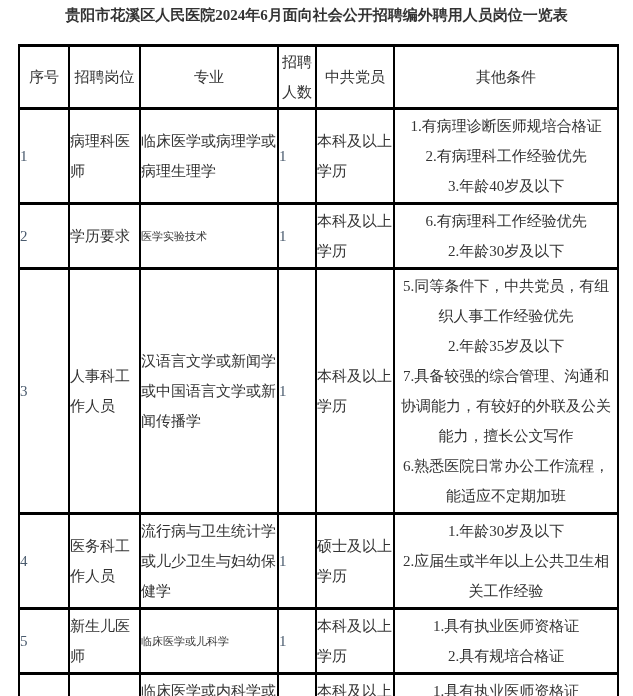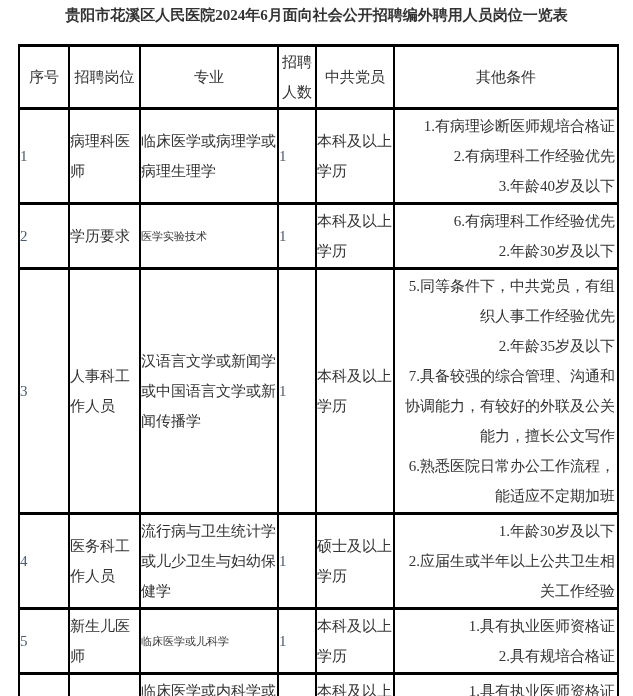--- a/index.html
+++ b/index.html
@@ -27,21 +27,21 @@
   th,td{
     border:2px solid var(--border);
     border-top-width:3px;border-bottom-width:3px;
     font-size:15px;font-weight:normal;
     vertical-align:middle;
     line-height:30px;padding:0;
     word-break:break-all;overflow-wrap:anywhere;
   }
   thead th{height:60px;}
   td.c-cond{
-    text-align:right;padding:1px 2px;
+    text-align:center;padding:1px 2px;
   }
   .condition-line{line-height:30px;}
   .num{color:var(--number);font-family:"Liberation Serif","DejaVu Serif",serif;}
   td.small{font-size:11px;}
 </style>
 </head>
 <body>
 
 <div class="page">
   <div class="title">贵阳市花溪区人民医院2024年6月面向社会公开招聘编外聘用人员岗位一览表</div>

